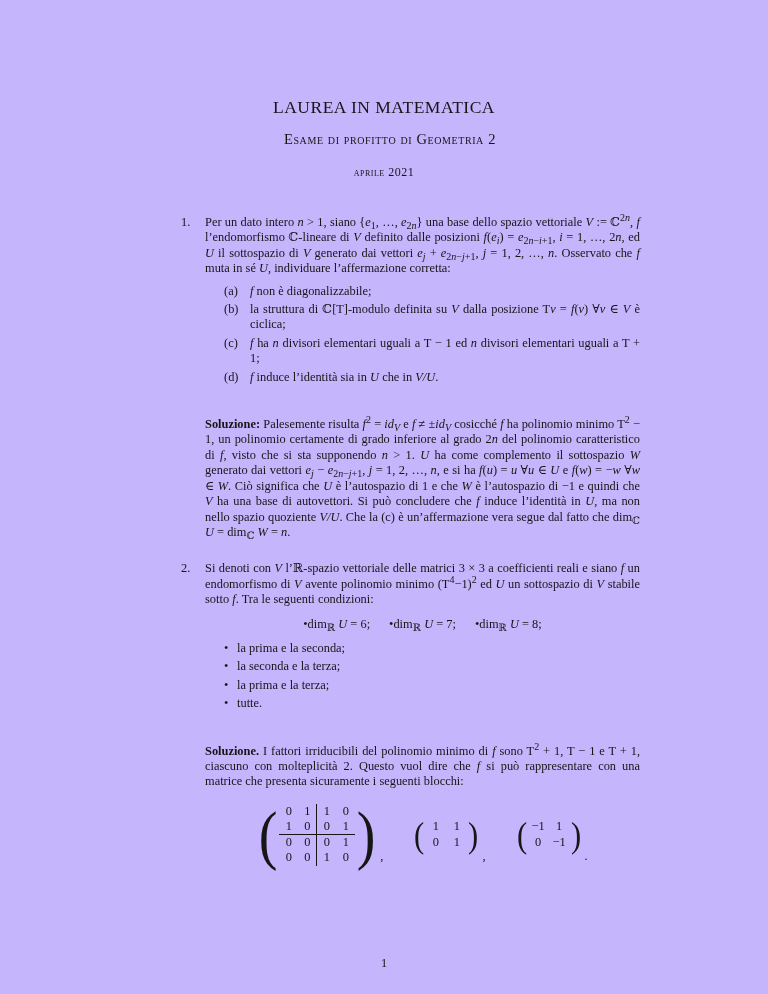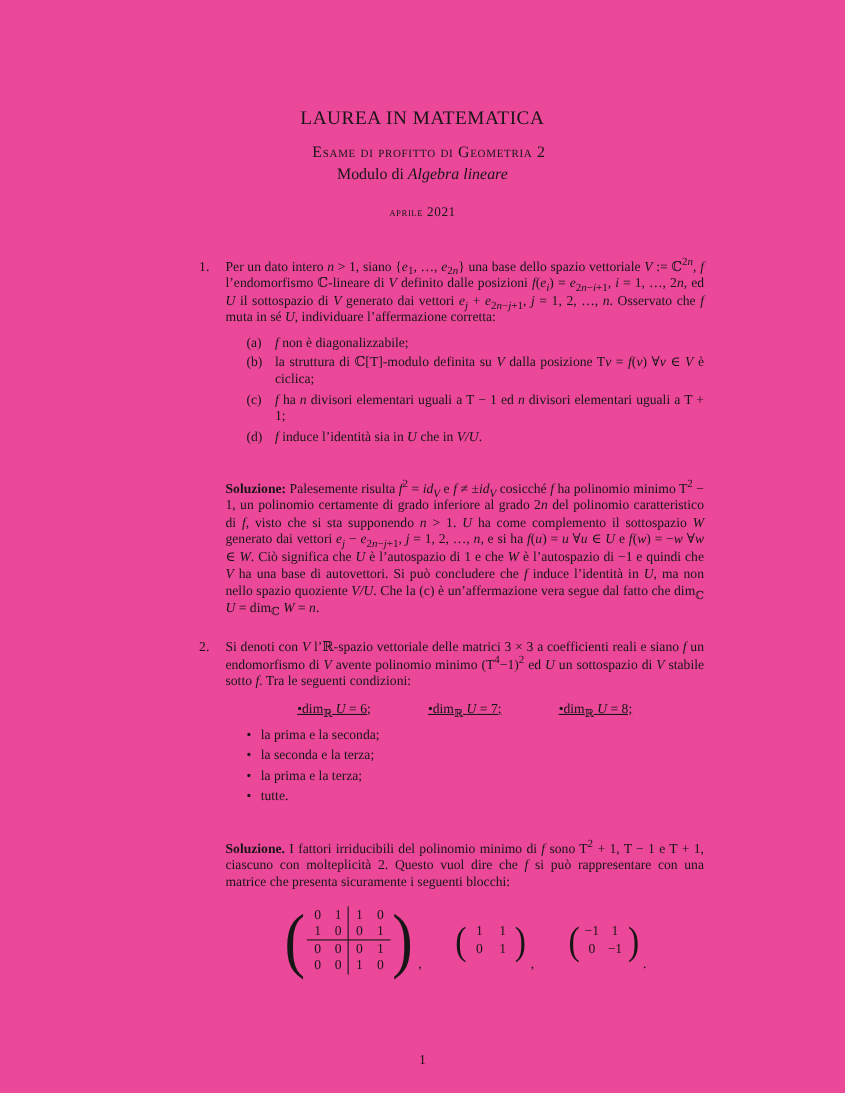--- a/index.html
+++ b/index.html
@@ -1,21 +1,21 @@
 <!DOCTYPE html>
 <html><head>
 <meta charset="utf-8">
 <style>
   * { box-sizing: border-box; }
   html, body { margin: 0; padding: 0; background: #ffffff; }
   .page {
     position: relative;
     width: 768px;
     height: 994px;
-    background: #ec4899;
+    background: #c4b5fd;
     color: #161616;
     font-family: "Liberation Serif", "DejaVu Serif", serif;
     overflow: hidden;
   }
   .doc-header { text-align: center; padding-top: 97px; }
   .title { font-size: 17.5px; letter-spacing: 0.5px; }
   .subtitle { font-size: 14.5px; margin-top: 13px; font-variant: small-caps; letter-spacing: 0.6px; padding-left: 12px; }
   .module-line { font-size: 14.5px; margin-top: 3px; }
   .it { font-style: italic; }
   .date { font-size: 12px; margin-top: 17px; font-variant: small-caps; letter-spacing: 0.5px; }
@@ -30,21 +30,21 @@
   .problem { position: relative; padding-left: 48px; }
   .problem + .problem { margin-top: 21px; }
   .pnum { position: absolute; left: 24px; top: 0; }
   .para { margin: 0; }
   .subitems { margin-top: 7px; }
   .subitem { position: relative; padding-left: 45px; margin-top: 3px; }
   .subitem-label { position: absolute; left: 19px; }
   .solution { margin-top: 32px; }
   .sol-label { font-weight: bold; }
 
-  .cond-row { display: flex; justify-content: center; gap: 52px; margin: 9px 0; text-align: left; text-decoration: underline; }
+  .cond-row { display: flex; justify-content: center; gap: 19px; margin: 9px 0; text-align: left; }
   .blist { margin-top: 7px; }
   .bitem { position: relative; padding-left: 32px; margin-top: 3px; }
   .bullet { position: absolute; left: 19px; }
 
   .matrices-row { display: flex; align-items: center; justify-content: center; margin-top: 13px; }
   .matrix { display: flex; align-items: center; }
   .matrix.gap-before { margin-left: 30px; }
   .m-grid { display: grid; }
   .g4 { grid-template-columns: repeat(4, 19px); }
   .g2 { grid-template-columns: repeat(2, 21px); }
@@ -66,21 +66,20 @@
   sub, sup { font-size: 10px; line-height: 0; }
 </style>
 </head>
 <body>
 
 <div class="page">
 
   <header class="doc-header">
     <div class="title">LAUREA IN MATEMATICA</div>
     <div class="subtitle">Esame di profitto di Geometria 2</div>
-    <div class="module-line"><span>Modulo di </span><span class="it">Algebra lineare</span></div>
     <div class="date">aprile 2021</div>
   </header>
 
   <main class="content">
 
     <section class="problem">
       <span class="pnum">1.</span>
       <p class="para">Per un dato intero <i>n</i> &gt; 1, siano {<i>e</i><sub>1</sub>, …, <i>e</i><sub>2<i>n</i></sub>} una base dello spazio vettoriale <i>V</i> := ℂ<sup>2<i>n</i></sup>, <i>f</i> l’endomorfismo ℂ-lineare di <i>V</i> definito dalle posizioni <i>f</i>(<i>e<sub>i</sub></i>) = <i>e</i><sub>2<i>n</i>−<i>i</i>+1</sub>, <i>i</i> = 1, …, 2<i>n</i>, ed <i>U</i> il sottospazio di <i>V</i> generato dai vettori <i>e<sub>j</sub></i> + <i>e</i><sub>2<i>n</i>−<i>j</i>+1</sub>, <i>j</i> = 1, 2, …, <i>n</i>. Osservato che <i>f</i> muta in sé <i>U</i>, individuare l’affermazione corretta:</p>
       <div class="subitems">
         <div class="subitem">

